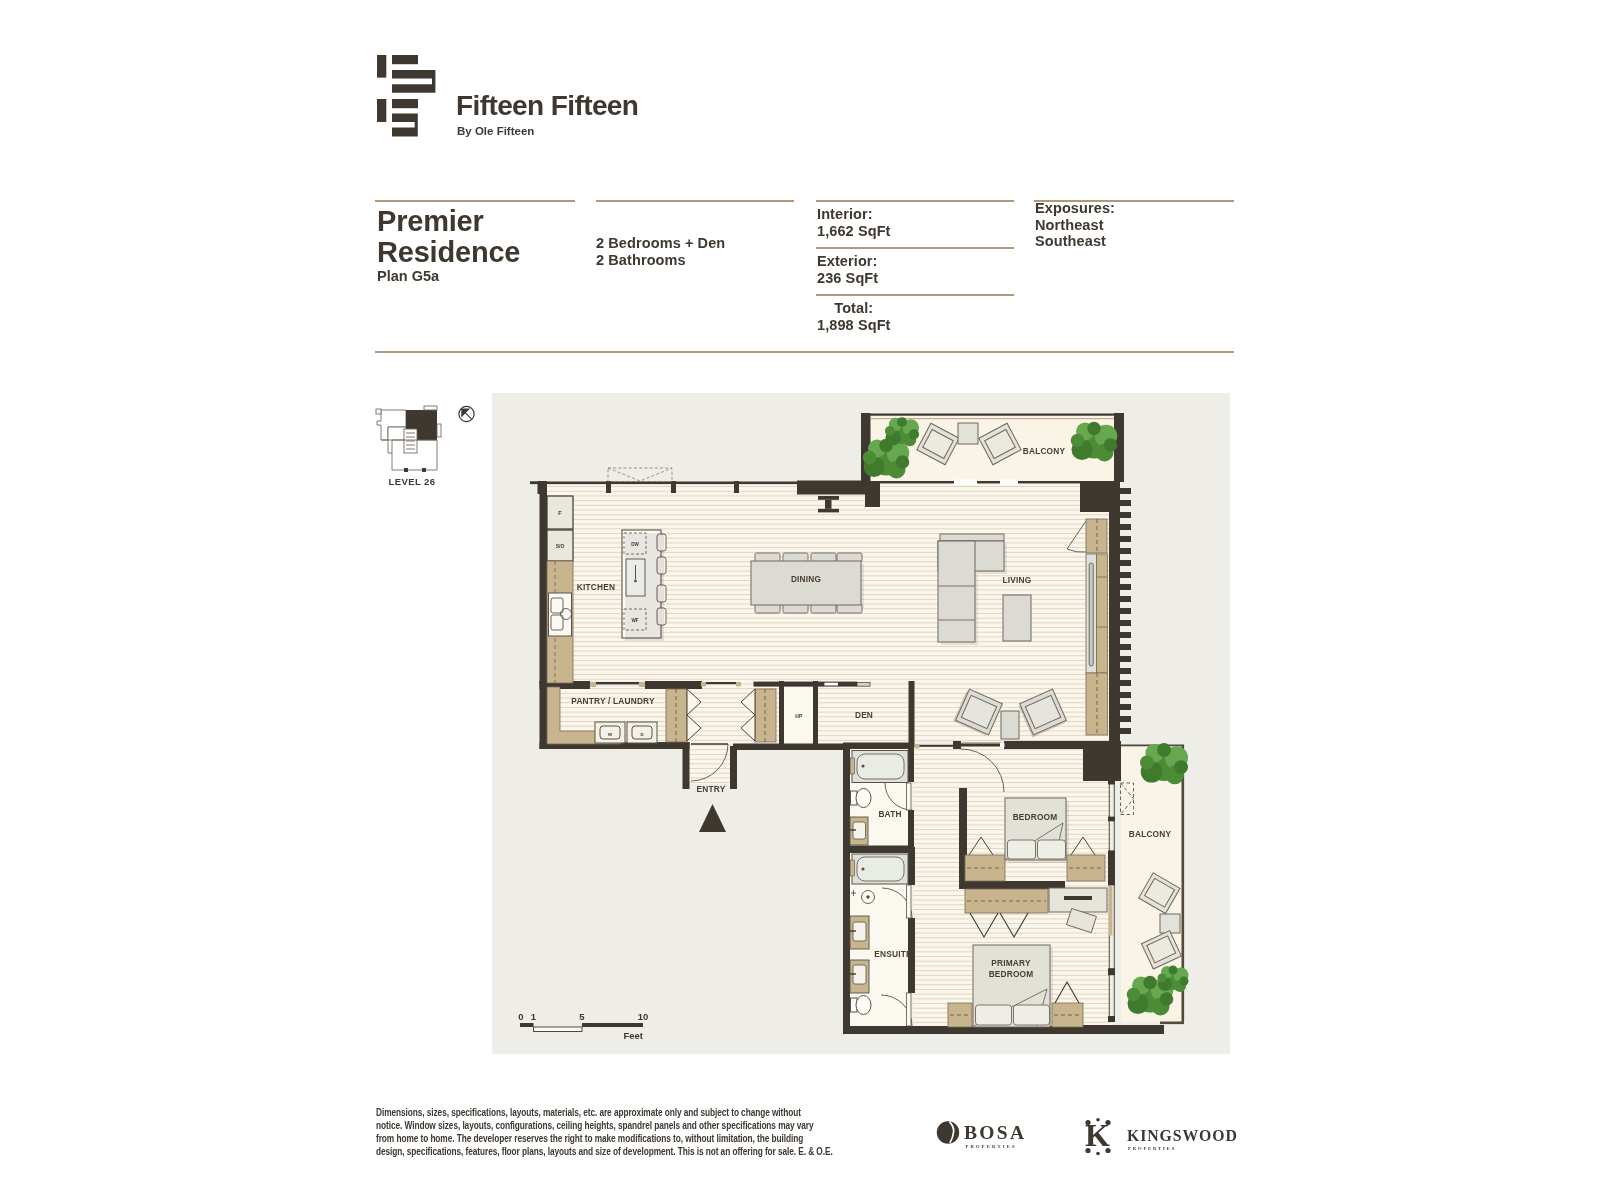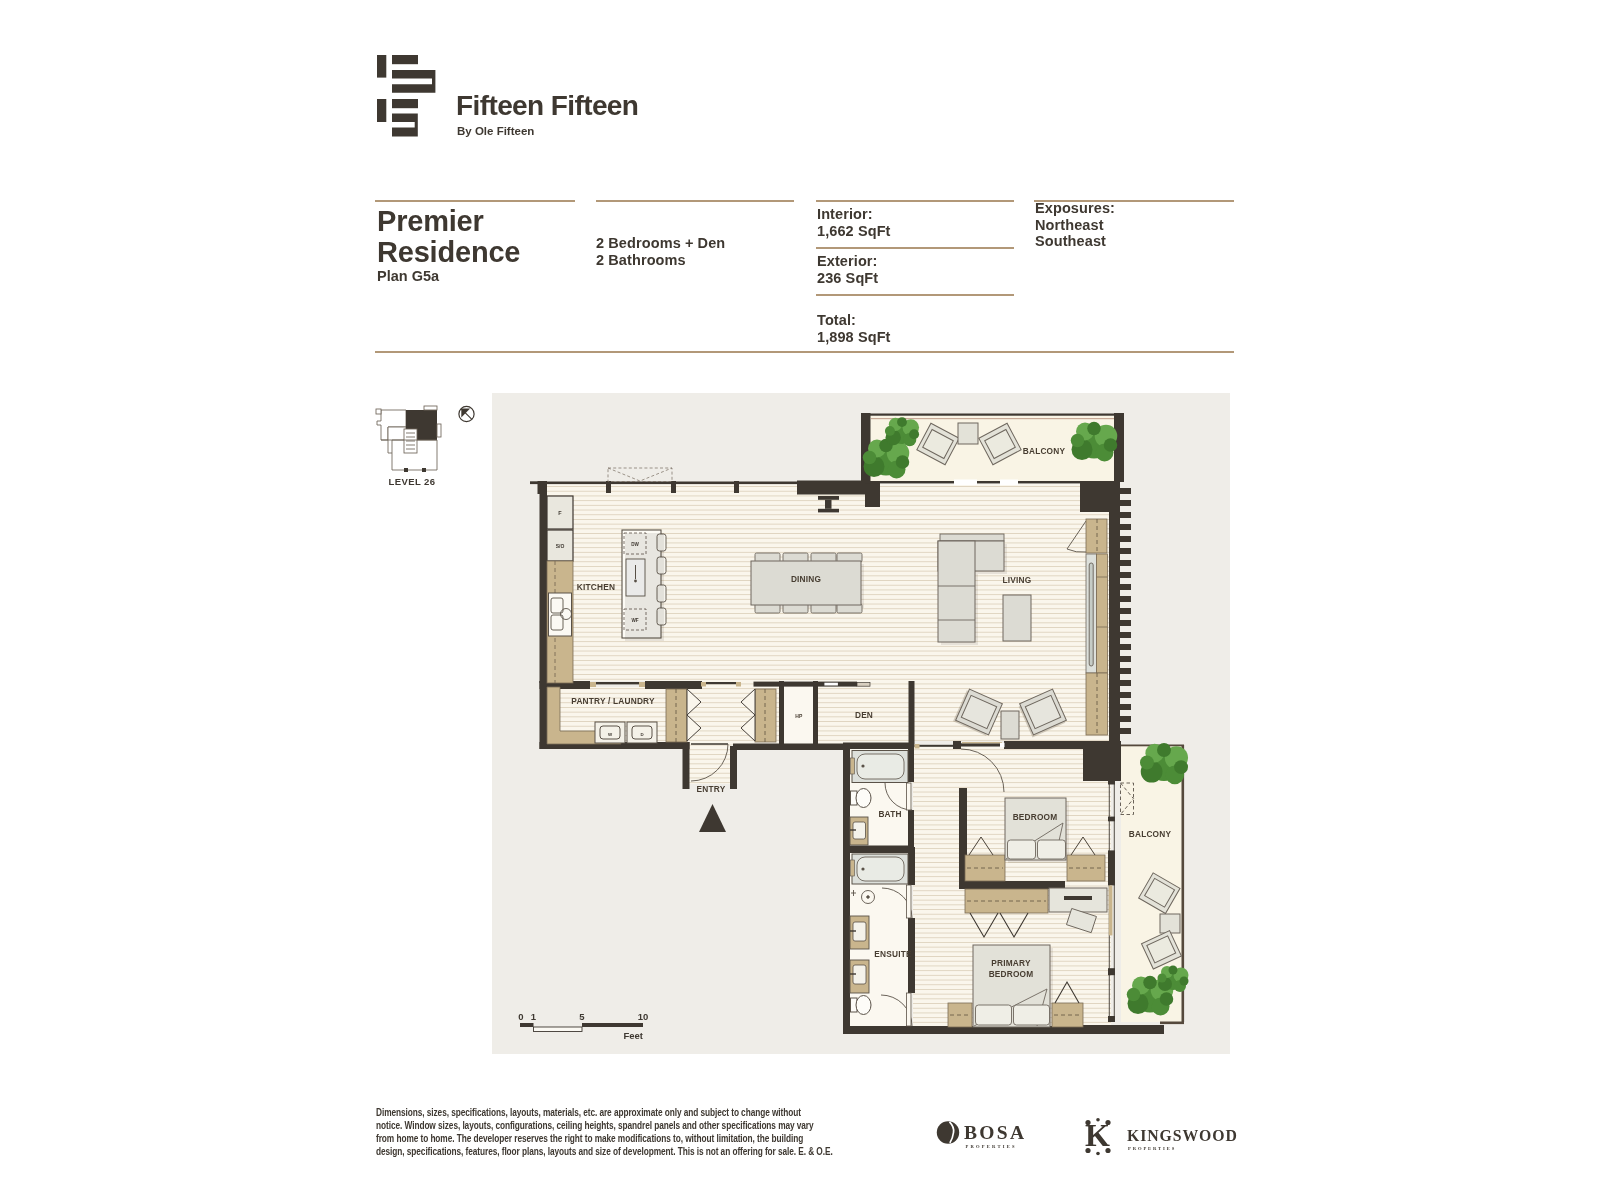--- a/index.html
+++ b/index.html
@@ -34,21 +34,21 @@
 <div class="rule" style="left:1034px;top:200px;width:200px;"></div>
 <div class="rule" style="left:375px;top:351px;width:859px;"></div>
 
 <div class="abs" style="left:377px;top:206px;font-size:29px;font-weight:bold;line-height:31px;letter-spacing:-0.2px;">Premier<br>Residence</div>
 <div class="abs" style="left:377px;top:268px;font-size:14.5px;font-weight:bold;text-align:center;">Plan G5a</div>
 
 <div class="abs h14" style="left:596px;top:206px;margin-top:29px;">2 Bedrooms + Den<br>2 Bathrooms</div>
 
 <div class="abs h14" style="left:817px;top:206px;">Interior:<br>1,662 SqFt</div>
 <div class="abs h14" style="left:817px;top:253px;">Exterior:<br>236 SqFt</div>
-<div class="abs h14" style="left:817px;top:312px;">Total:<br>1,898 SqFt</div>
+<div class="abs h14" style="left:817px;top:300px;text-align:center;">Total:<br>1,898 SqFt</div>
 
 <div class="abs h14" style="left:1035px;top:200px;">Exposures:<br>Northeast<br>Southeast</div>
 
 <svg class="abs" style="left:370px;top:398px;" width="112" height="92" viewBox="0 0 112 92">
   <g stroke="#6E6458" stroke-width="0.85" fill="none">
 
     <path d="M11 12 H36 V29 H18 V42 H11 V27 H7 V23 H11 Z" fill="#ffffff"></path>
     <rect x="6" y="11" width="5" height="5" fill="#ffffff"></rect>
     <path d="M18 29 H36 V55 H18 Z" fill="#ffffff"></path>
 

